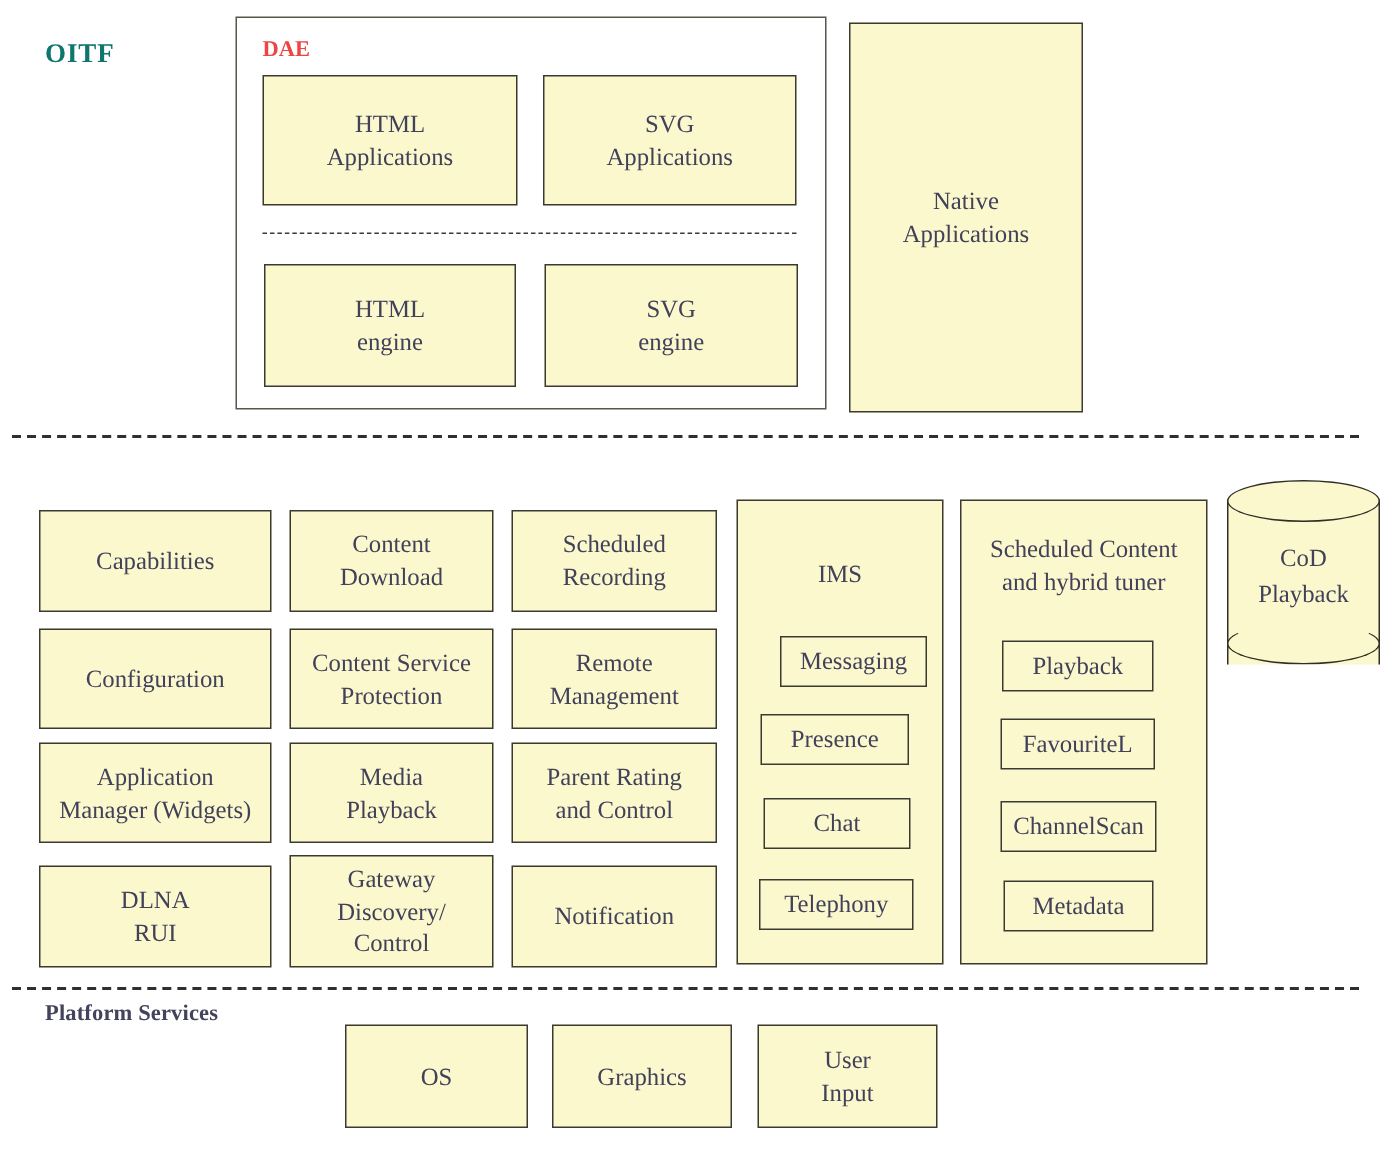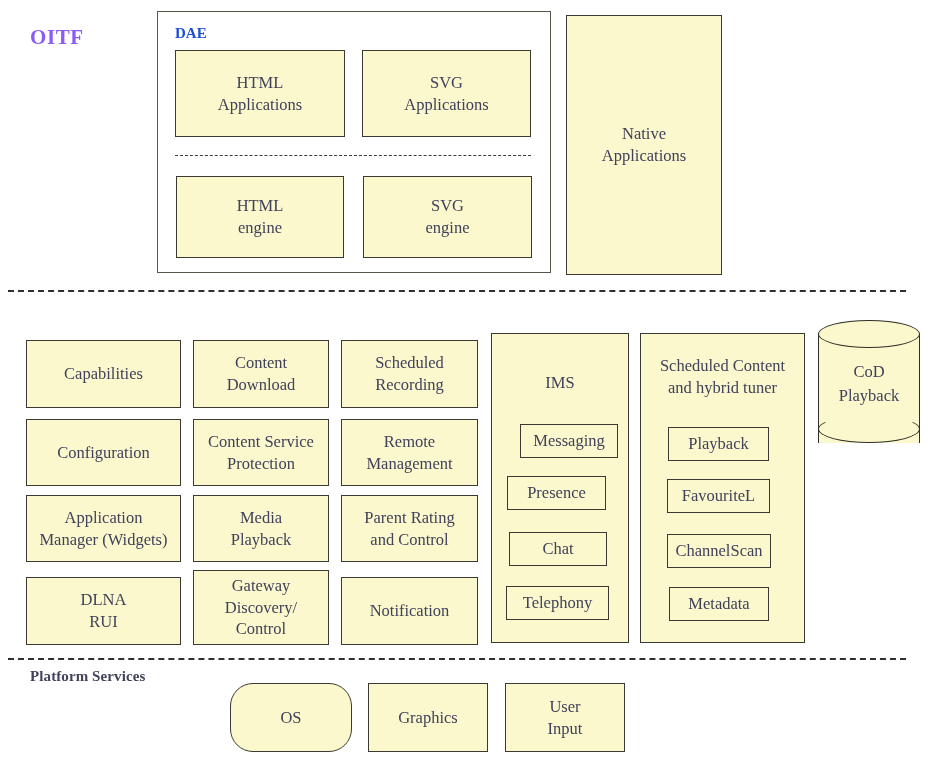--- a/index.html
+++ b/index.html
@@ -67,31 +67,31 @@
     font-weight: bold;
     font-size: 15px;
     color: #43435c;
     letter-spacing: .1px;
     white-space: nowrap;
   }
   .diagram-title {
     position: absolute;
     font-family: "Liberation Serif", "DejaVu Serif", serif;
     font-weight: bold;
-    font-size: 21px;
-    color: #8b5cf6;
+    font-size: 18px;
+    color: #0f766e;
     letter-spacing: .6px;
     white-space: nowrap;
   }
   .dae-label {
     position: absolute;
     font-family: "Liberation Serif", "DejaVu Serif", serif;
     font-weight: bold;
     font-size: 15px;
-    color: #1d4ed8;
+    color: #ef4444;
     white-space: nowrap;
   }
   
   .hr-dashed {
     position: absolute;
     height: 0;
     border-top: 2px dashed #2f2f2f;
   }
   .hr-dashed.inner {
     border-top: 1.8px dashed #3a3a3a;
@@ -207,18 +207,18 @@
     <div class="cyl-bottom" style="top:95px; width:102px; height:28px;"></div>
     <div class="cyl-top" style="top:0px; width:102px; height:28px;"></div>
     <div class="cyl-label" style="top:40px;">CoD
 Playback</div>
   </div>
 
   <div class="hr-dashed" style="left:8px; top:658px; width:898px;"></div>
 
   <div class="section-title" style="left:30px; top:668px;">Platform Services</div>
 
-  <div class="box" style="left:230px; top:683px; width:122px; height:69px;border-radius:23px;">OS</div>
+  <div class="box" style="left:230px; top:683px; width:122px; height:69px;">OS</div>
   <div class="box" style="left:368px; top:683px; width:120px; height:69px;">Graphics</div>
   <div class="box" style="left:505px; top:683px; width:120px; height:69px;">User
 Input</div>
 
 </div>
 
 </body></html>

